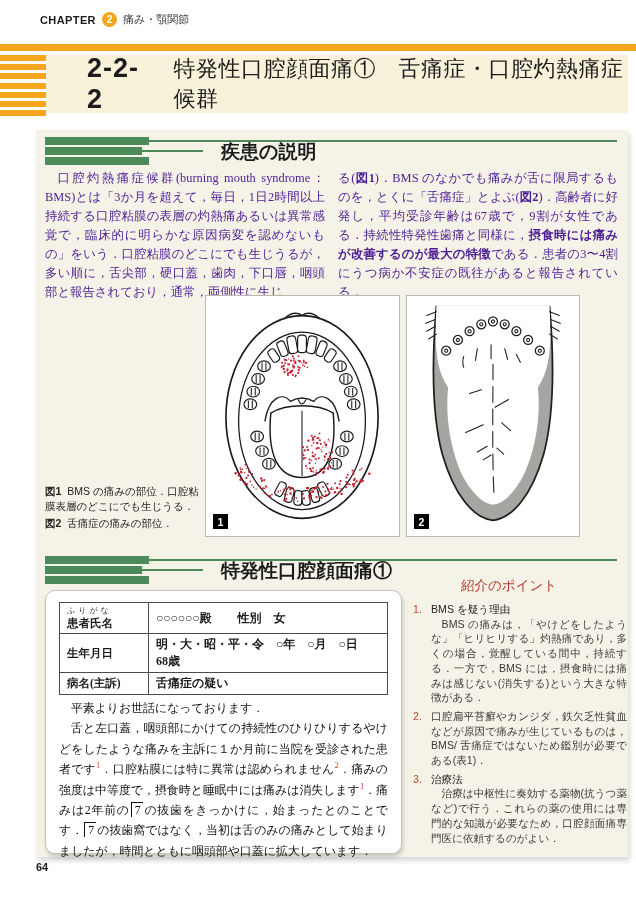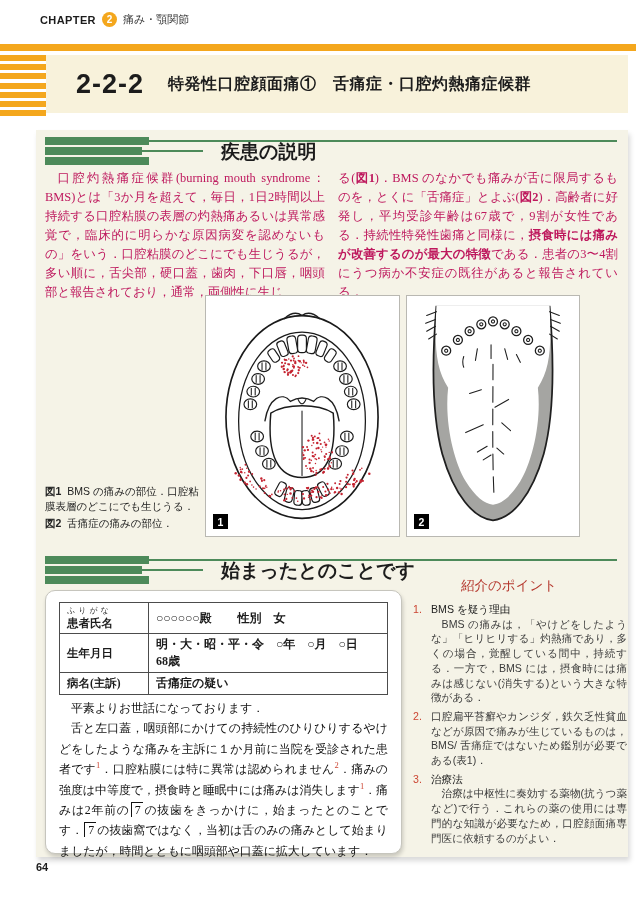--- a/index.html
+++ b/index.html
@@ -20,37 +20,37 @@
   .chapter{position:absolute;left:40px;top:12px;display:flex;align-items:center;gap:6px;justify-content:center;}
   .chapter-word{font-weight:bold;font-size:11px;letter-spacing:.4px;}
   .chapter-circle{width:15px;height:15px;border-radius:50%;background:var(--orange);color:#fff;
     font-size:10px;font-weight:bold;display:flex;align-items:center;justify-content:center;}
   .chapter-title{font-size:11px;color:#333;}
   
   .top-rule{position:absolute;left:0;top:44px;width:636px;height:7px;background:var(--orange);}
   .edge-stripes{position:absolute;left:0;top:55px;width:46px;height:63px;
     background:repeating-linear-gradient(to bottom,var(--orange) 0 6px,#ffffff 6px 9.2px);}
   .title-bar{position:absolute;left:46px;top:55px;width:582px;height:58px;background:var(--cream);
-    display:flex;align-items:center;gap:24px;padding-left:30px;box-sizing:border-box;}
+    display:flex;align-items:center;gap:24px;padding-left:41px;box-sizing:border-box;}
   .title-num{font-size:27px;font-weight:bold;letter-spacing:1px;}
-  .title-text{font-size:16px;font-weight:bold;letter-spacing:.5px;}
+  .title-text{font-size:22px;font-weight:normal;letter-spacing:.5px;}
   
   .panel{position:absolute;left:36px;top:130px;width:592px;height:727px;background:var(--ivory);
     box-shadow:2px 4px 5px rgba(0,0,0,.15);}
   
   .sec-head{position:absolute;height:30px;}
   .sec-head .l1{position:absolute;left:0;top:3px;width:100%;height:2px;background:var(--green);}
   .sec-head .b1{position:absolute;left:0;top:0;width:104px;height:8px;background:var(--green);}
   .sec-head .b2{position:absolute;left:0;top:10px;width:97px;height:8px;background:var(--green);}
   .sec-head .l2{position:absolute;left:0;top:13px;width:158px;height:2px;background:var(--green);}
   .sec-head .b3{position:absolute;left:0;top:20px;width:104px;height:8px;background:var(--green);}
   .sec-head .t{position:absolute;left:176px;top:1px;font-size:19px;line-height:28px;font-weight:bold;}
   
   .cols{position:absolute;left:45px;top:169px;width:574px;display:flex;gap:13px;
-    font-family:"Liberation Serif",serif;font-size:12.4px;line-height:19px;text-align:justify;color:#be185d;}
+    font-family:"Liberation Serif",serif;font-size:12.4px;line-height:19px;text-align:justify;color:#4c1d95;}
   .col{width:280px;}
   .col1{text-indent:1em;}
   .seg-b{font-weight:bold;}
   
   .fig-box{position:absolute;background:#fff;border:1px solid #b9b8b2;}
   .fig-box svg{position:absolute;left:2px;top:2px;}
   .fig-badge{position:absolute;left:7px;bottom:7px;width:15px;height:15px;background:#000;color:#fff;
     font-size:10.5px;font-weight:bold;display:flex;align-items:center;justify-content:center;}
   .captions{position:absolute;left:45px;top:484px;width:158px;font-size:10.5px;line-height:15px;color:#222;}
   .captions p{margin:0 0 2px 0;}
@@ -522,21 +522,21 @@
   <p><span class="cap-label">図1</span><span>BMS の痛みの部位．口腔粘膜表層のどこにでも生じうる．</span></p>
   <p><span class="cap-label">図2</span><span>舌痛症の痛みの部位．</span></p>
 </div>
 
 <div class="sec-head" style="left:45px;top:556px;width:572px;position:absolute;">
   <div class="l1"></div>
   <div class="b1"></div>
   <div class="b2"></div>
   <div class="l2"></div>
   <div class="b3"></div>
-  <span class="t">始まったとのことです</span>
+  <span class="t">特発性口腔顔面痛①</span>
 </div>
 
 <div class="letter">
   <table class="form">
     <tbody>
         <tr>
       <td class="flabel">
         <span class="furigana">ふりがな</span>
         <span>患者氏名</span>
       </td>

